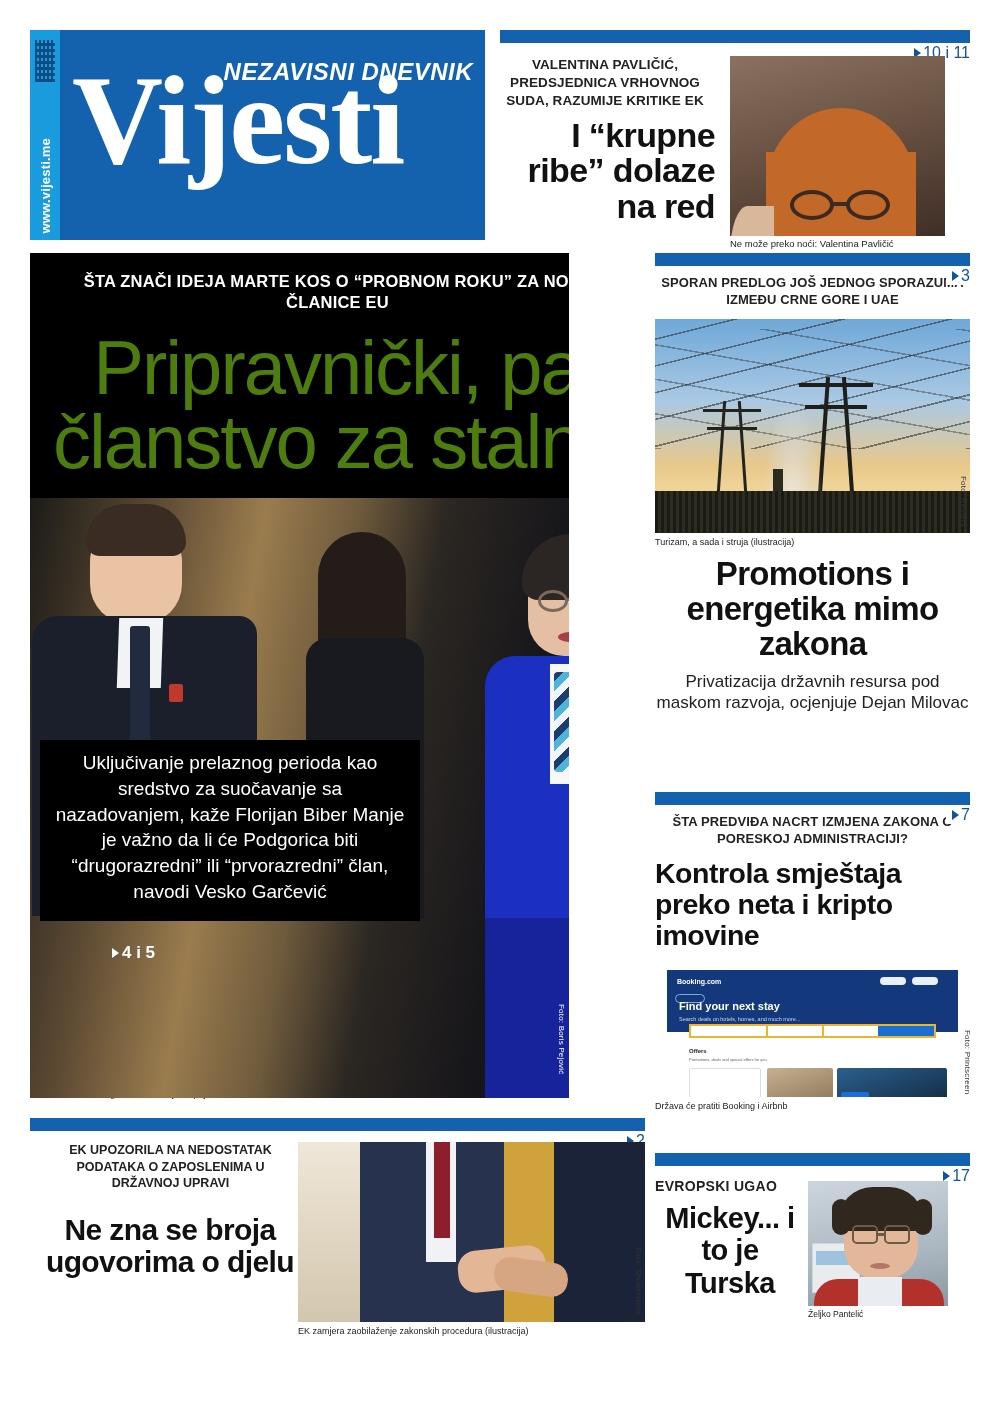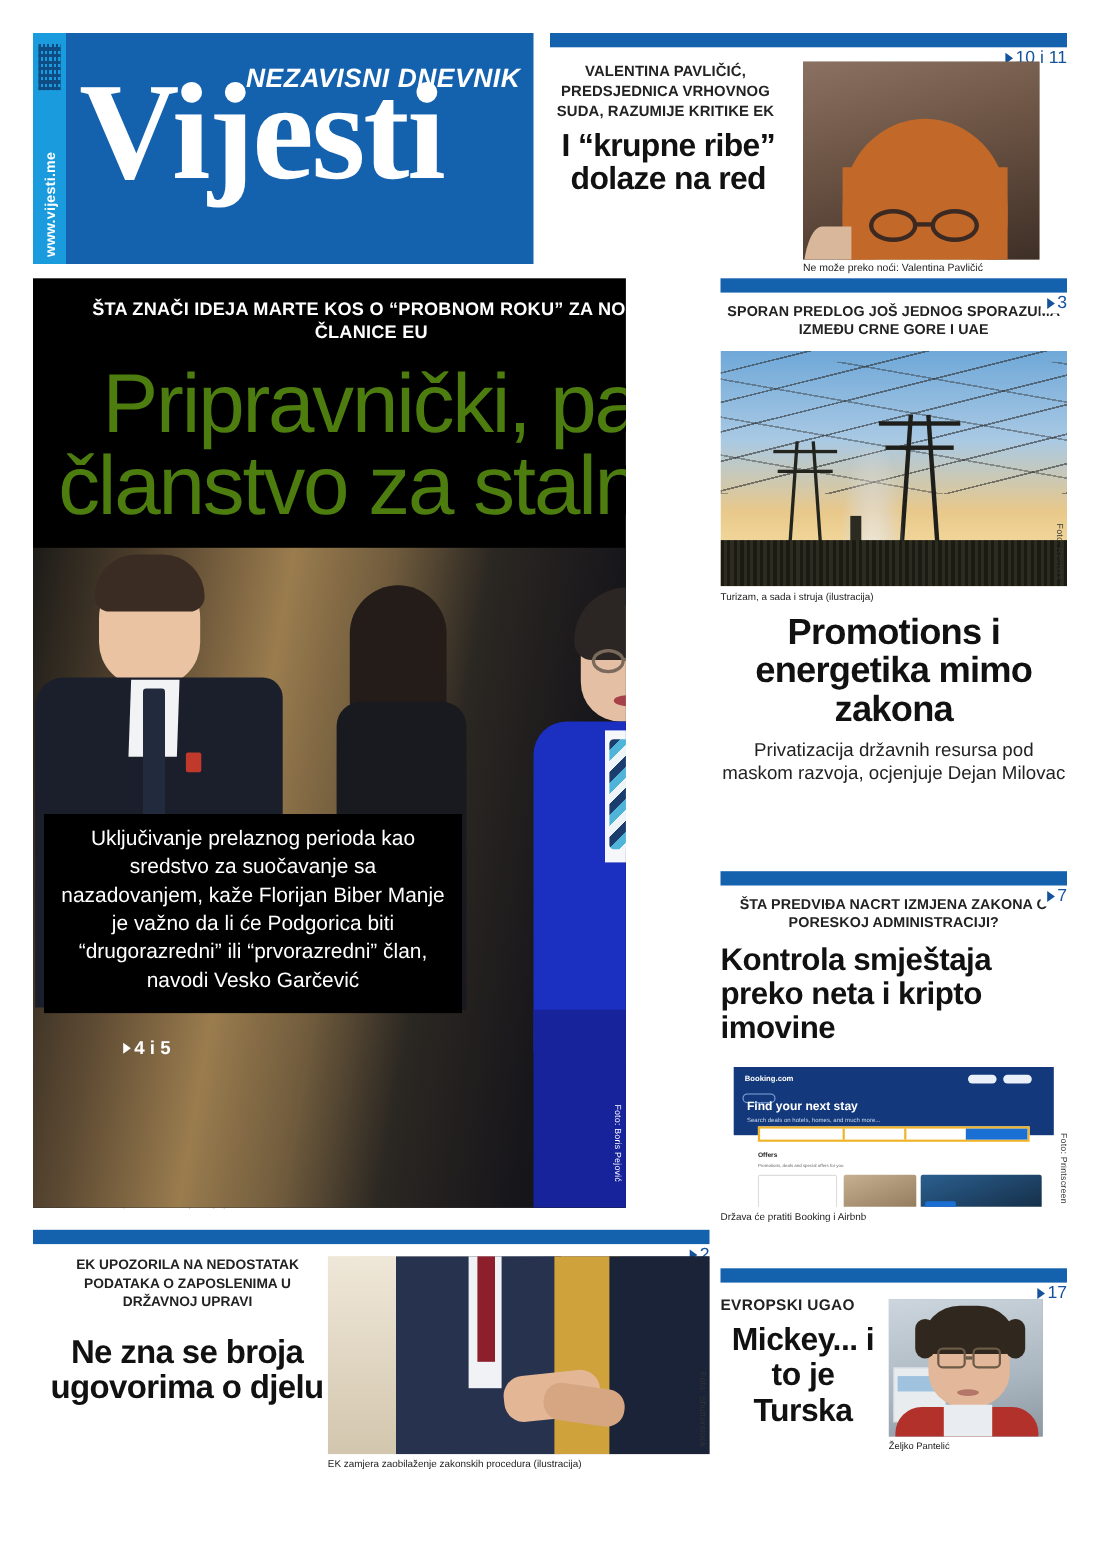--- a/index.html
+++ b/index.html
@@ -63,21 +63,21 @@
   .tri { display: inline-block; width: 0; height: 0;
     border-left: 7px solid #14539c; border-top: 5px solid transparent;
     border-bottom: 5px solid transparent; }
   .tr-kicker {
     position: absolute; left: 0; top: 26px; width: 210px;
     text-align: center; font-weight: bold; font-size: 13.5px;
     line-height: 1.32; color: #222; letter-spacing: .1px;
   }
   .tr-head {
     position: absolute; left: 0; top: 88px; width: 215px;
-    text-align: center; font-weight: bold; font-size: 29px;
+    text-align: right; font-weight: bold; font-size: 34px;
     line-height: 1.04; color: #111; letter-spacing: -.6px;
   }
   .tr-photo {
     position: absolute; right: 25px; top: 26px; width: 215px; height: 180px;
     overflow: hidden; background: #6a5a4f;
   }
   .tr-cap {
     position: absolute; right: 25px; top: 208px; width: 215px;
     font-size: 9.5px; color: #222;
   }

